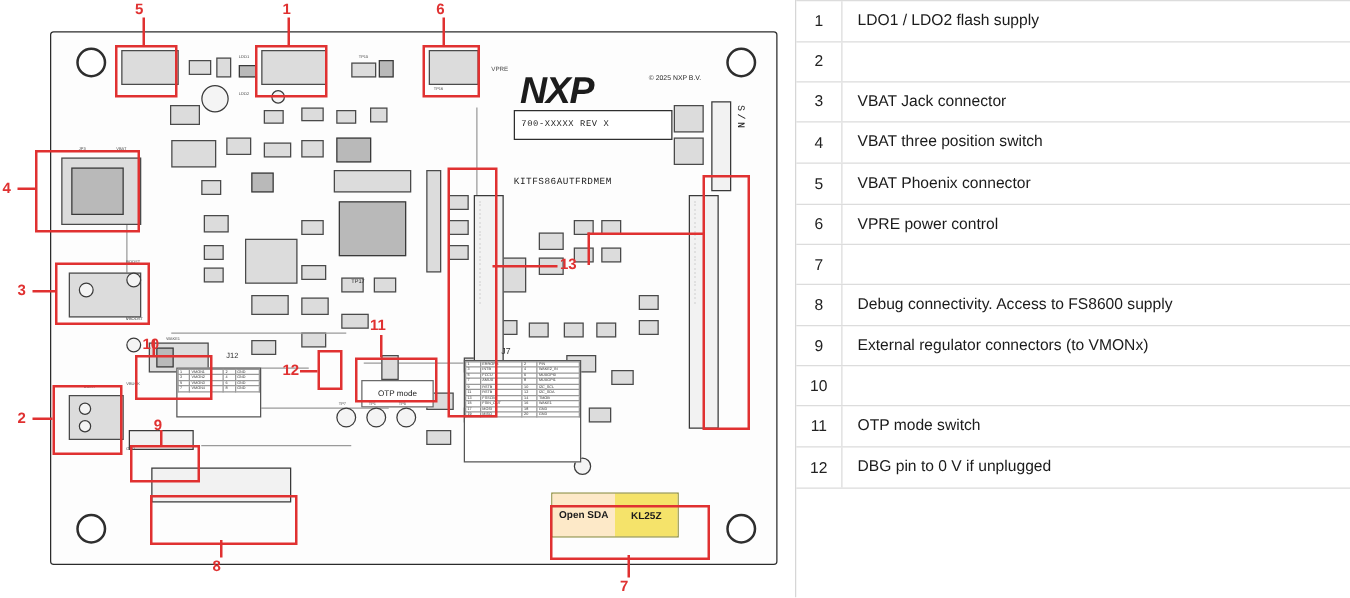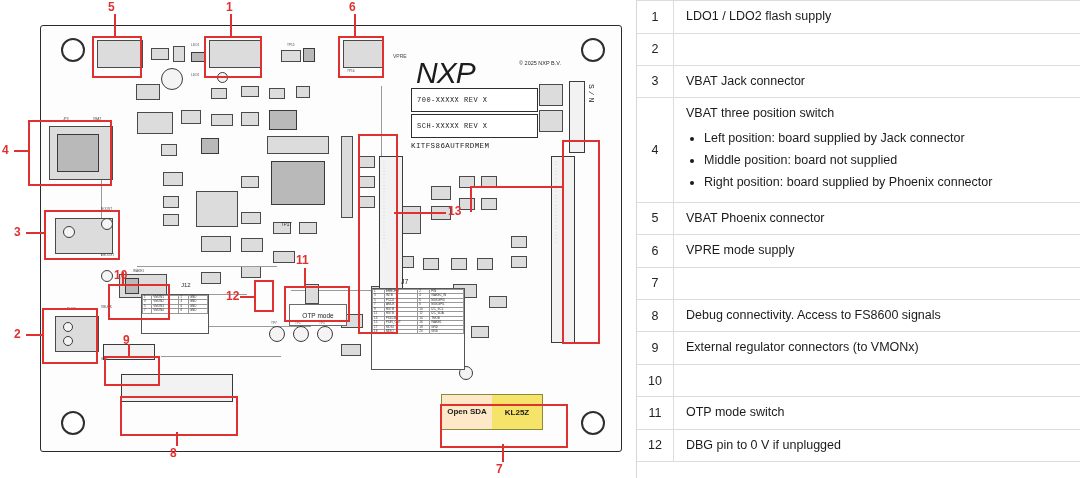--- a/index.html
+++ b/index.html
@@ -88,21 +88,21 @@
     position: absolute;
     color: #e03131;
     font-size: 12px;
     font-weight: 700;
     font-family: "Liberation Sans", sans-serif;
   }
   
   .nxp {
     position: absolute;
     font-family: "Liberation Sans", sans-serif;
-    font-weight: 400;
+    font-weight: 700;
     font-style: italic;
     color: #1c1c1c;
     letter-spacing: -1px;
     text-align: center;
   }
   .partbox {
     position: absolute;
     border: 1px solid #2e2e2e;
     background: #ffffff;
     font-size: 7px;
@@ -319,21 +319,20 @@
       <div class="line" style="left:340px;top:60px;width:1px;height:70px;"></div>
 
       <div class="mount" style="left:20px;top:12px;width:20px;height:20px;"></div>
       <div class="mount" style="left:540px;top:12px;width:20px;height:20px;"></div>
       <div class="mount" style="left:20px;top:385px;width:20px;height:20px;"></div>
       <div class="mount" style="left:540px;top:385px;width:20px;height:20px;"></div>
 
       <div class="nxp" style="left:375px;top:30px;font-size:30px;">NXP</div>
       <div class="copy" style="left:478px;top:34px;">© 2025 NXP B.V.</div>
       <div class="partbox" style="left:370px;top:62px;width:120px;height:22px;">700-XXXXX REV X</div>
-      <div class="partbox" style="left:370px;top:88px;width:120px;height:22px;">SCH-XXXXX REV X</div>
       <div class="kitlbl" style="left:370px;top:116px;">KITFS86AUTFRDMEM</div>
       <div class="sn" style="left:546px;top:58px;">S/N</div>
       <div class="chip" style="left:498px;top:58px;width:22px;height:20px;"></div>
       <div class="chip" style="left:498px;top:84px;width:22px;height:20px;"></div>
       <div class="hdr" style="left:528px;top:55px;width:14px;height:70px;"></div>
 
       <div class="hdr" style="left:338px;top:130px;width:22px;height:180px;"></div>
       <div class="hdr" style="left:510px;top:130px;width:22px;height:185px;"></div>
       <div class="hdr" style="left:80px;top:348px;width:110px;height:26px;"></div>
       <div class="hdr" style="left:62px;top:318px;width:50px;height:14px;"></div>
@@ -554,46 +553,41 @@
       <div class="lrow">
         <div class="lnum">3</div>
         <div class="ltext">
           <div class="main">VBAT Jack connector</div>
         </div>
       </div>
       <div class="lrow">
         <div class="lnum">4</div>
         <div class="ltext">
           <div class="main">VBAT three position switch</div>
-          <ul class="bullets">
-            <li>Left position: board supplied by Jack connector</li>
-            <li>Middle position: board not supplied</li>
-            <li>Right position: board supplied by Phoenix connector</li>
-          </ul>
         </div>
       </div>
       <div class="lrow">
         <div class="lnum">5</div>
         <div class="ltext">
           <div class="main">VBAT Phoenix connector</div>
         </div>
       </div>
       <div class="lrow">
         <div class="lnum">6</div>
         <div class="ltext">
-          <div class="main">VPRE mode supply</div>
+          <div class="main">VPRE power control</div>
         </div>
       </div>
       <div class="lrow">
         <div class="lnum">7</div>
       </div>
       <div class="lrow">
         <div class="lnum">8</div>
         <div class="ltext">
-          <div class="main">Debug connectivity. Access to FS8600 signals</div>
+          <div class="main">Debug connectivity. Access to FS8600 supply</div>
         </div>
       </div>
       <div class="lrow">
         <div class="lnum">9</div>
         <div class="ltext">
           <div class="main">External regulator connectors (to VMONx)</div>
         </div>
       </div>
       <div class="lrow">
         <div class="lnum">10</div>

